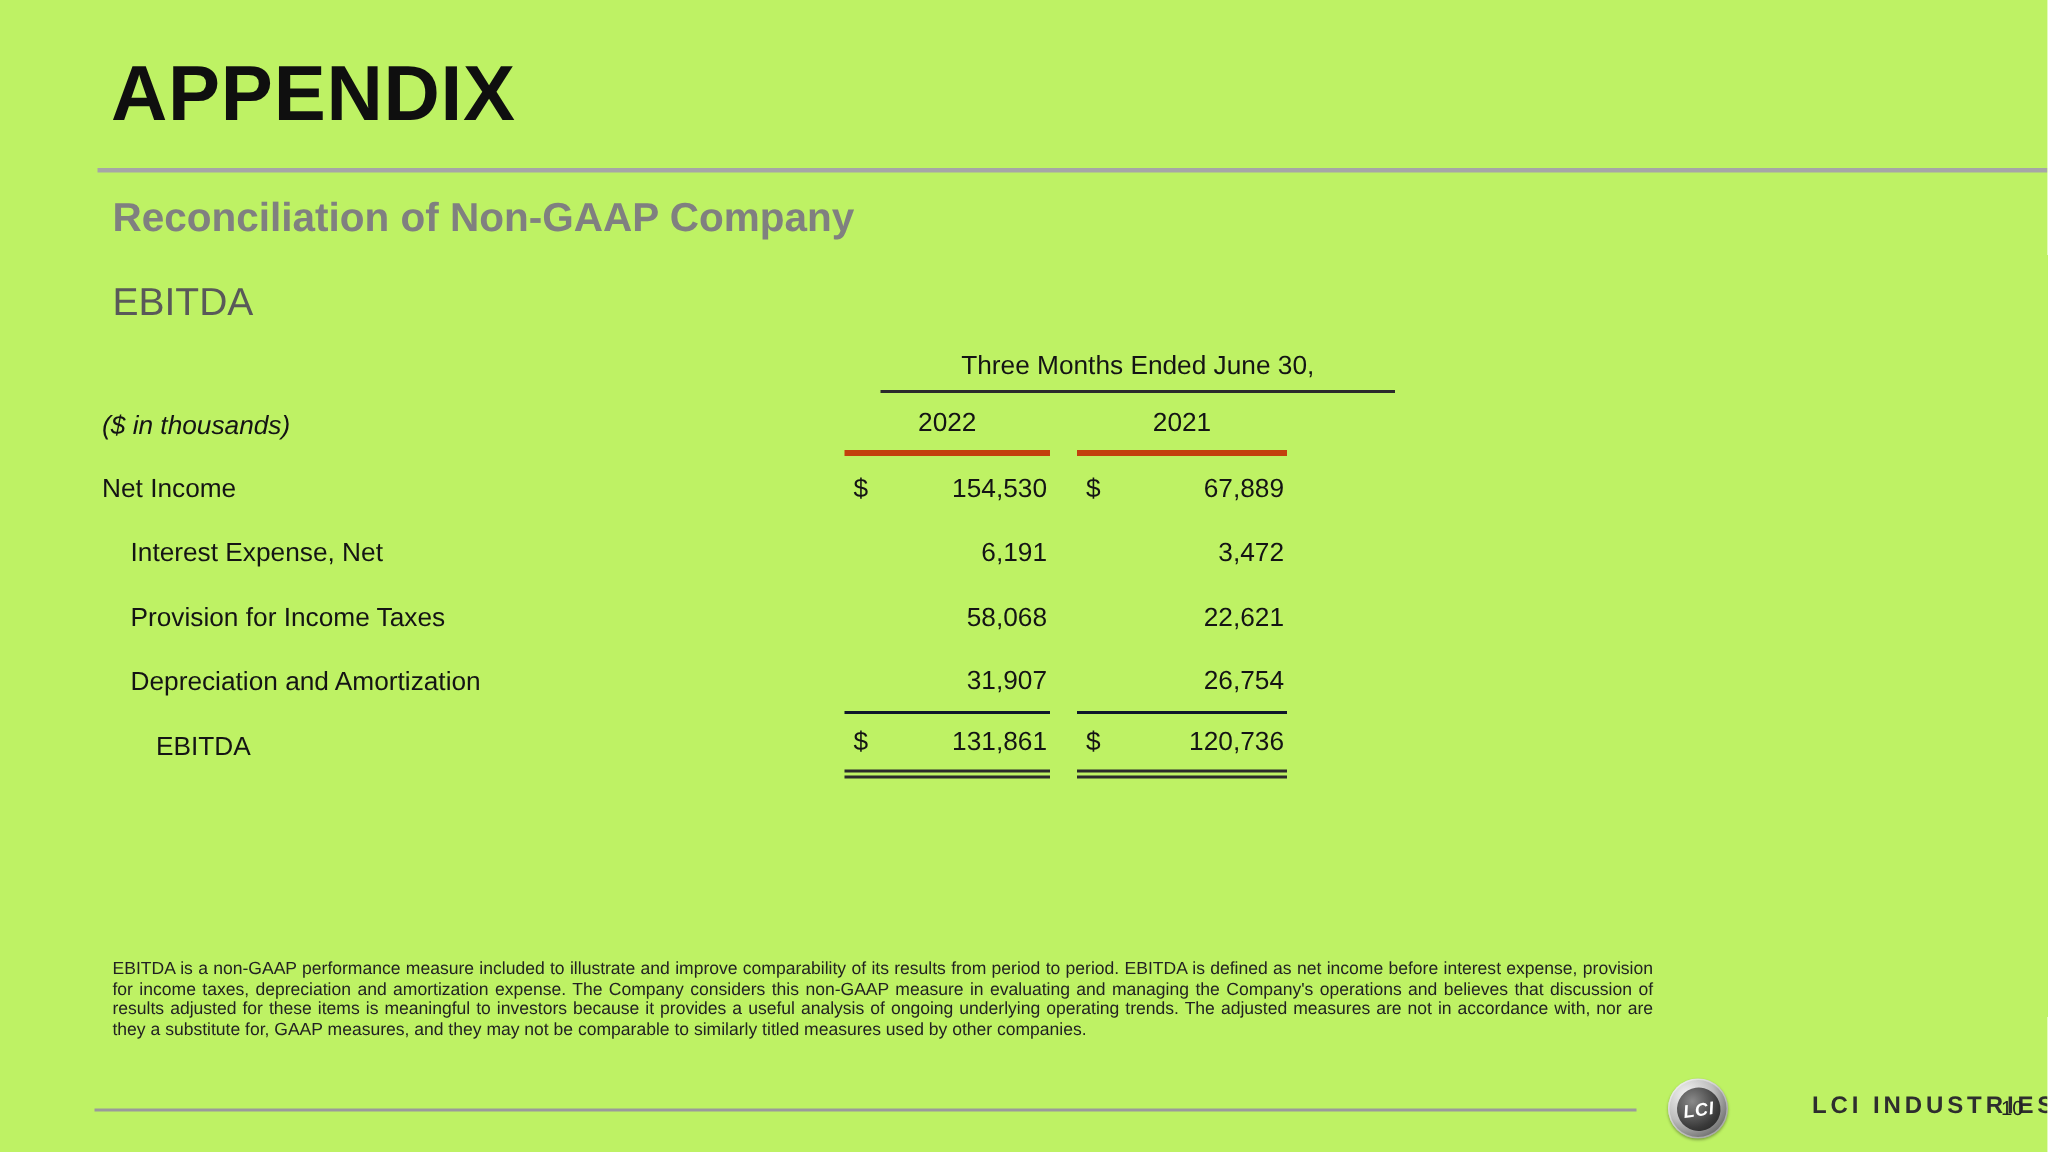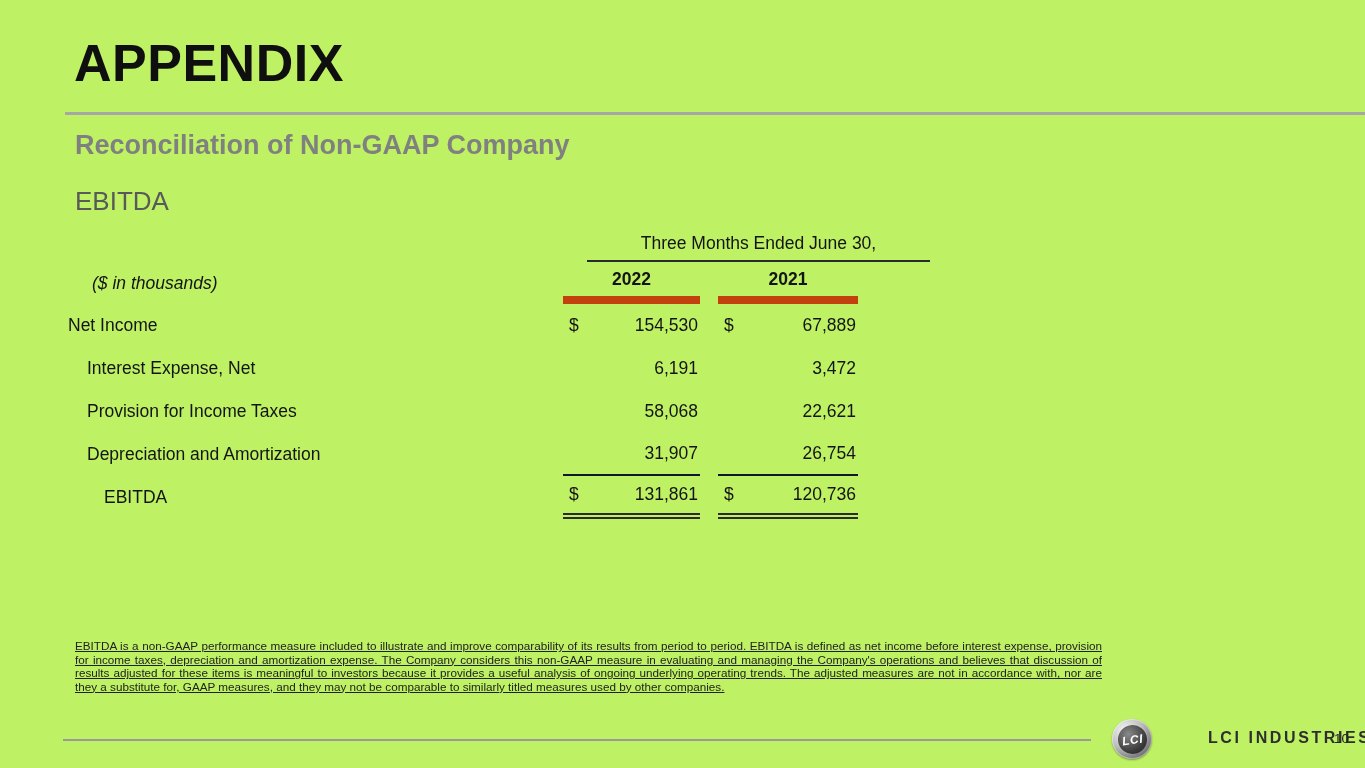--- a/index.html
+++ b/index.html
@@ -25,35 +25,35 @@
   }
 
   
   .table { position: absolute; left: 68px; top: 226px; font-size: 17.5px; color: #141414; }
   .trow { display: grid; grid-template-columns: 495px 137px 18px 140px; align-items: stretch; }
   .header-row { height: 36px; gap: 24px; }
   .year-row { height: 42px; }
   .data-row { height: 43px; }
   .cell { display: flex; align-items: center; }
   .period-cell { grid-column: 2 / 5; justify-content: center; border-bottom: 2px solid #2b2b2b; }
-  .year-cell { justify-content: center; border-bottom: 8px solid #c2410c; font-weight: bold; }
-  .units-cell { font-style: italic; margin-left: 24px; }
+  .year-cell { justify-content: center; border-bottom: 4px solid #c2410c; }
+  .units-cell { font-style: italic; }
   .label { justify-content: flex-start; }
   .ind0 { padding-left: 0; }
   .ind1 { padding-left: 19px; }
   .ind2 { padding-left: 36px; }
   .value { justify-content: space-between; padding-left: 6px; padding-right: 2px; }
   .rule-below { border-bottom: 2px solid #0f172a; }
   .total { border-bottom: 6px double #2b2b2b; }
   .gapc { border: none; }
 
   
   .footnote {
     position: absolute; left: 75px; top: 639px; width: 1027px;
-    font-size: 11.7px; line-height: 13.6px; text-align: justify; color: #222222; text-decoration: underline;
+    font-size: 11.7px; line-height: 13.6px; text-align: justify; color: #222222;
   }
 
   
   .footer-rule { position: absolute; left: 63px; top: 739px; width: 1028px; height: 2px; background: #9a9a9a; }
   .logo {
     position: absolute; left: 1112px; top: 719px; width: 40px; height: 40px; border-radius: 50%;
     background: radial-gradient(circle at 32% 28%, #f4f4f4, #bdbdbd 45%, #6e6e6e 78%, #474747);
     display: flex; align-items: center; justify-content: center;
     box-shadow: inset 0 0 0 1px rgba(255,255,255,0.4), 0 1px 2px rgba(0,0,0,0.35);
   }

